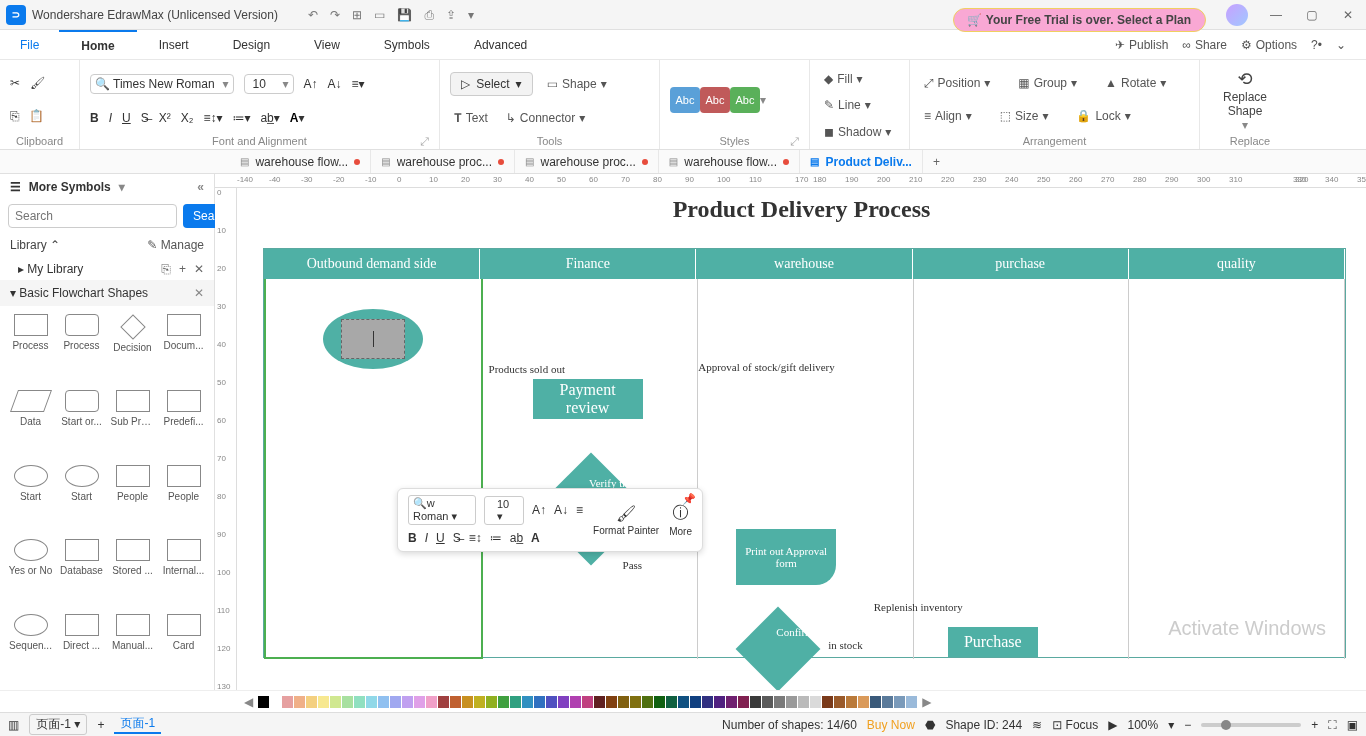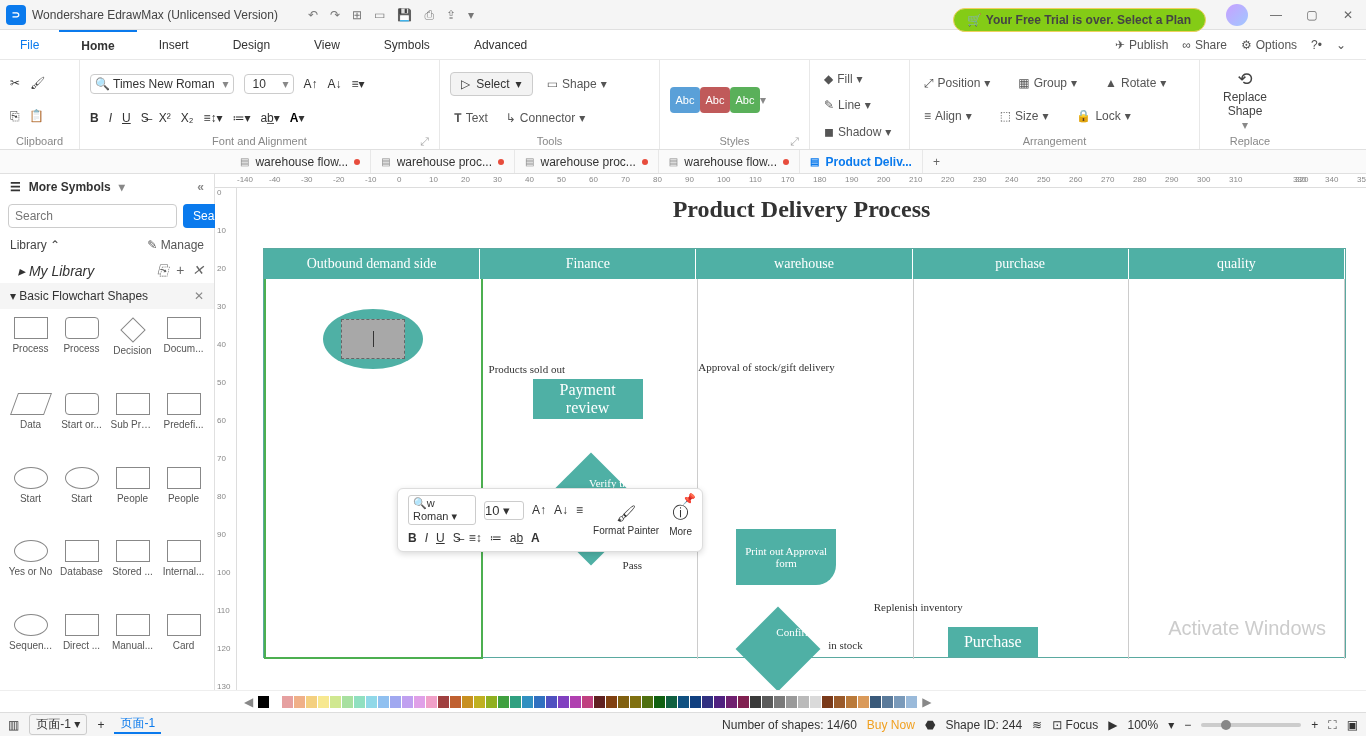--- a/index.html
+++ b/index.html
@@ -5,21 +5,21 @@
 * { margin: 0; padding: 0; box-sizing: border-box; font-family: "Segoe UI", Arial, sans-serif; }
 body { width: 1366px; height: 736px; overflow: hidden; background: #fff; font-size: 12px; color: #333; }
 
 
 .titlebar { height: 30px; display: flex; align-items: center; background: #f5f5f5; border-bottom: 1px solid #e0e0e0; }
 .titlebar .logo { width: 20px; height: 20px; background: #0a7aed; border-radius: 4px; margin: 0 6px; display: flex; align-items: center; justify-content: center; color: #fff; font-weight: bold; font-size: 10px; }
 .titlebar .title { font-size: 12px; color: #444; }
 .qat { display: flex; gap: 12px; margin-left: 30px; color: #777; }
 .qat span { cursor: pointer; }
 .titlebar .spacer { flex: 1; }
-.trial-banner { background: #84cc16; border: 1px solid #f0d060; border-radius: 14px; padding: 4px 14px; font-size: 12px; color: #444; margin-right: 10px; margin-top: 10px; }
+.trial-banner { background: #f9a8d4; border: 1px solid #f0d060; border-radius: 14px; padding: 4px 14px; font-size: 12px; color: #444; margin-right: 10px; margin-top: 10px; }
 .titlebar .winbtn { width: 36px; height: 30px; display: flex; align-items: center; justify-content: center; color: #666; }
 .avatar { width: 22px; height: 22px; border-radius: 50%; background: linear-gradient(135deg,#c8a0ff,#a0c8ff); margin: 0 10px; }
 
 
 .menubar { height: 30px; display: flex; align-items: center; background: #fff; border-bottom: 1px solid #e8e8e8; }
 .menubar .file { color: #0a7aed; font-weight: 500; padding: 0 20px; }
 .menubar .tab { padding: 0 22px; height: 100%; display: flex; align-items: center; cursor: pointer; }
 .menubar .tab.active { background: #fff; border-top: 2px solid #0a7aed; font-weight: 600; }
 .menubar .right { margin-left: auto; display: flex; gap: 14px; padding-right: 20px; color: #555; font-size: 12px; }
 .menubar .right span { display: inline-flex; align-items: center; gap: 4px; }
@@ -56,21 +56,21 @@
 
 
 .leftpanel { width: 215px; border-right: 1px solid #e0e0e0; display: flex; flex-direction: column; background:#fff; }
 .leftpanel .symbols-hdr { display:flex; align-items:center; padding:6px 10px; font-weight:600; gap:8px;}
 .leftpanel .symbols-hdr .collapse { margin-left:auto; color:#888;}
 .leftpanel .search-row { display:flex; gap:6px; padding:4px 8px;}
 .leftpanel .search-row input { flex:1; border:1px solid #ccc; border-radius:4px; padding:4px 6px; font-size:12px;}
 .leftpanel .search-row button { background:#0a7aed; color:#fff; border:none; border-radius:4px; padding:4px 10px; font-size:12px;}
 .leftpanel .lib-row { display:flex; align-items:center; padding:6px 10px; font-size:12px; color:#444;}
 .leftpanel .lib-row .mg { margin-left:auto; color:#555;}
-.leftpanel .mylib { display:flex; align-items:center; padding:4px 10px 4px 18px; font-size:14px;font-style:italic;}
+.leftpanel .mylib { display:flex; align-items:center; padding:4px 10px 4px 18px; font-size:12px;}
 .leftpanel .mylib .acts { margin-left:auto; display:flex; gap:8px; color:#666;}
 .leftpanel .cat-hdr { display:flex; align-items:center; padding:6px 10px; background:#f5f5f5; font-size:12px;}
 .leftpanel .cat-hdr .x { margin-left:auto; color:#888;}
 .shape-grid { flex:1; overflow:auto; padding:6px; display:grid; grid-template-columns: repeat(4, 1fr); gap:2px 2px;}
 .shape-cell { display:flex; flex-direction:column; align-items:center; font-size:10px; color:#555; padding:2px; cursor:pointer;}
 .shape-cell .shp { width:34px; height:22px; border:1px solid #888; margin-bottom:4px;}
 .shape-cell .rnd { border-radius:4px; }
 .shape-cell .diam { transform: rotate(45deg); width:18px; height:18px; margin:4px 0 6px;}
 .shape-cell .para { transform: skewX(-20deg);}
 .shape-cell .ellipse { border-radius:50%;}
@@ -99,21 +99,21 @@
 .diamond { position:absolute; width:80px; height:80px; background:#4fb0a5; transform:rotate(45deg);}
 .diamond span { transform:rotate(-45deg); display:block; color:#fff; font-size:11px; text-align:center; font-family:"Times New Roman",serif;}
 .doc-shape { position:absolute; width:100px; height:56px; background:#4fb0a5; color:#fff; font-size:11px; display:flex; align-items:center; justify-content:center; text-align:center; font-family:"Times New Roman",serif; border-radius:0 0 20px 0;}
 .label-txt { position:absolute; font-size:11px; font-family:"Times New Roman",serif; color:#333;}
 
 
 .float-tb { position:absolute; top:300px; left:160px; background:#fff; border:1px solid #ddd; border-radius:6px; padding:6px 10px; display:flex; gap:10px; align-items:center; box-shadow:0 2px 6px rgba(0,0,0,0.15);}
 .float-tb .col { display:flex; flex-direction:column; gap:6px;}
 .float-tb .row { display:flex; gap:8px; align-items:center;}
 .float-tb .fontbox { border:1px solid #ccc; border-radius:3px; padding:1px 4px; font-size:11px; width:68px; position:relative;}
-.float-tb .sizebox { border:1px solid #ccc; border-radius:3px; padding:1px 0; font-size:13px; width:40px;}
+.float-tb .sizebox { border:1px solid #ccc; border-radius:3px; padding:1px 12px; font-size:11px; width:40px;}
 .float-tb .vbtn { display:flex; flex-direction:column; align-items:center; font-size:10px; gap:2px;}
 .float-tb .pin { position:absolute; top:4px; right:6px; color:#aaa; font-size:11px;}
 
 
 .colorbar { height:22px; display:flex; align-items:center; padding:0 4px 0 240px; gap:1px; background:#fff; border-top:1px solid #eee;}
 .colorbar .sw { width:11px; height:12px;}
 .colorbar .tri { color:#888; padding:0 4px;}
 
 
 .statusbar { height:24px; display:flex; align-items:center; background:#f5f5f5; border-top:1px solid #ddd; font-size:12px; padding:0 8px; gap:10px;}
@@ -423,21 +423,21 @@
         <span style="left: 246px;">20</span>
         <span style="left: 278px;">30</span>
         <span style="left: 310px;">40</span>
         <span style="left: 342px;">50</span>
         <span style="left: 374px;">60</span>
         <span style="left: 406px;">70</span>
         <span style="left: 438px;">80</span>
         <span style="left: 470px;">90</span>
         <span style="left: 502px;">100</span>
         <span style="left: 534px;">110</span>
-        <span style="left: 566px;">170</span>
+        <span style="left: 580px;">170</span>
         <span style="left: 598px;">180</span>
         <span style="left: 630px;">190</span>
         <span style="left: 662px;">200</span>
         <span style="left: 694px;">210</span>
         <span style="left: 726px;">220</span>
         <span style="left: 758px;">230</span>
         <span style="left: 790px;">240</span>
         <span style="left: 822px;">250</span>
         <span style="left: 854px;">260</span>
         <span style="left: 886px; text-align: center;">270</span>

